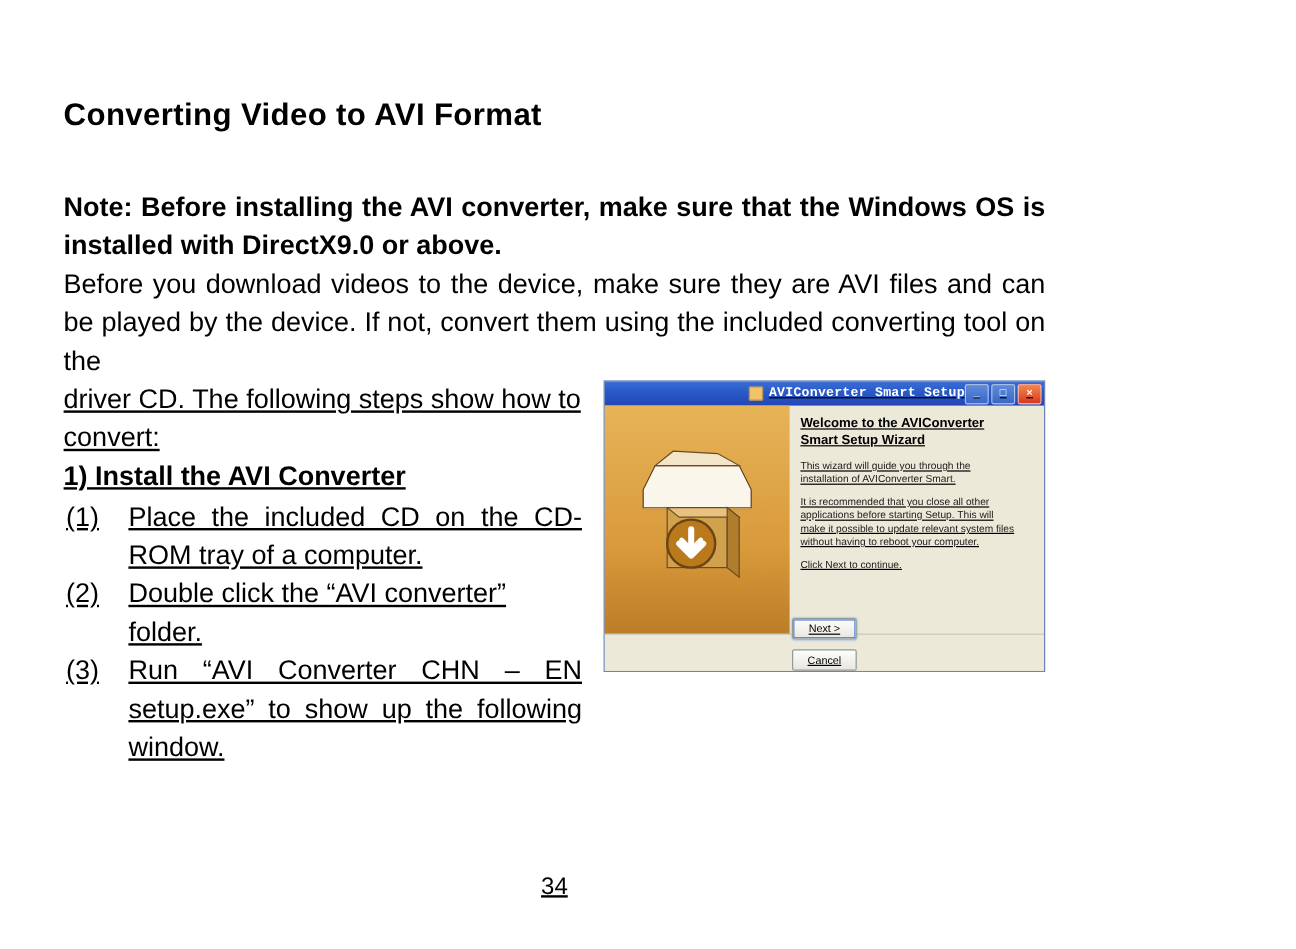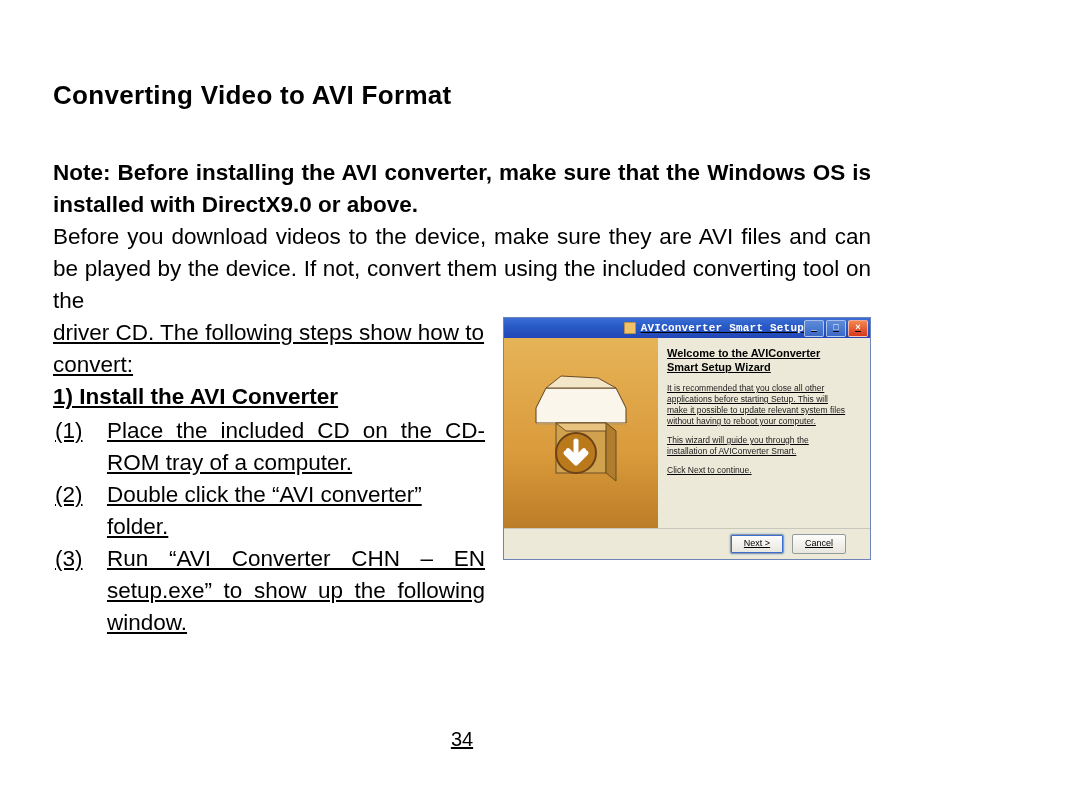--- a/index.html
+++ b/index.html
@@ -23,21 +23,21 @@
   .winctrls{display:flex;gap:2px;}
   .winbtn{width:18px;height:15px;font-size:9px;line-height:15px;text-align:center;border:1px solid rgba(255,255,255,.55);border-radius:2px;color:#fff;font-weight:700;}
   .winbtn.mm{background:linear-gradient(#5e8bd9,#3968c6);}
   .winbtn.cl{background:linear-gradient(#f3874f,#d8381d);}
   .panel{display:flex;height:190px;}
   .art{flex:0 0 154px;background:linear-gradient(180deg,#e6b357 0%,#d99a3b 62%,#bb7d27 100%);display:flex;align-items:center;justify-content:center;}
   .box-svg{display:block;}
   .wiz{flex:1;padding:8px 21px 0 9px;font-family:Arial,Helvetica,sans-serif;color:#000;}
   .w-title{font-weight:700;font-size:11px;line-height:14px;margin-bottom:9px;}
   .w-txt{font-size:8.5px;line-height:11px;color:#1a1a1a;margin-bottom:8px;}
-  .btnbar{height:30px;border-top:1px solid #c9c6bb;background:#ece9d8;display:flex;align-items:center;justify-content:flex-end;gap:8px;padding-right:24px;}
+  .btnbar{height:30px;border-top:1px solid #c9c6bb;background:#ece9d8;display:flex;align-items:center;justify-content:flex-end;gap:8px;padding-right:0;flex-direction:column;}
   .wbtn{width:52px;height:18px;background:linear-gradient(#fdfdfd,#e8e6dd);border:1px solid #919b9c;border-radius:2px;font-size:9px;line-height:16px;text-align:center;color:#000;}
   .wbtn.primary{box-shadow:0 0 0 1px #3a6ed5 inset,0 0 2px #6ea3ee;}
   .pnum{position:absolute;width:100%;left:0;bottom:40px;text-align:center;font-size:20px;text-decoration:underline;}
 </style>
 </head>
 <body>
 
 <div class="page">
 
   <div class="title">Converting Video to AVI Format</div>
@@ -88,22 +88,22 @@
               <polygon points="30,55 80,55 90,63 40,63" fill="#e8c380" stroke="#6b4c24"></polygon>
               <polygon points="80,55 90,63 90,113 80,105" fill="#b07c2d" stroke="#6b4c24"></polygon>
               <circle cx="50" cy="85" r="20" fill="#ba7a1c" stroke="#6b4316" stroke-width="2"></circle>
               <polygon points="50,73 50,90 42,82 50,90 58,82 50,90" fill="none" stroke="#fff" stroke-width="4" stroke-linecap="round" stroke-linejoin="round"></polygon>
               <line x1="50" y1="73" x2="50" y2="93" stroke="#fff" stroke-width="5" stroke-linecap="round"></line>
               <polyline points="40,85 50,95 60,85" fill="none" stroke="#fff" stroke-width="5" stroke-linecap="round" stroke-linejoin="round"></polyline>
             </svg>
           </div>
           <div class="wiz">
             <div class="w-title">Welcome to the AVIConverter Smart Setup Wizard</div>
+            <div class="w-txt">This wizard will guide you through the installation of AVIConverter Smart.</div>
             <div class="w-txt">It is recommended that you close all other applications before starting Setup. This will make it possible to update relevant system files without having to reboot your computer.</div>
-            <div class="w-txt">This wizard will guide you through the installation of AVIConverter Smart.</div>
             <div class="w-txt">Click Next to continue.</div>
           </div>
         </div>
         <div class="btnbar">
           <span class="wbtn primary">Next &gt;</span>
           <span class="wbtn">Cancel</span>
         </div>
       </div>
     </div>
   </div>

